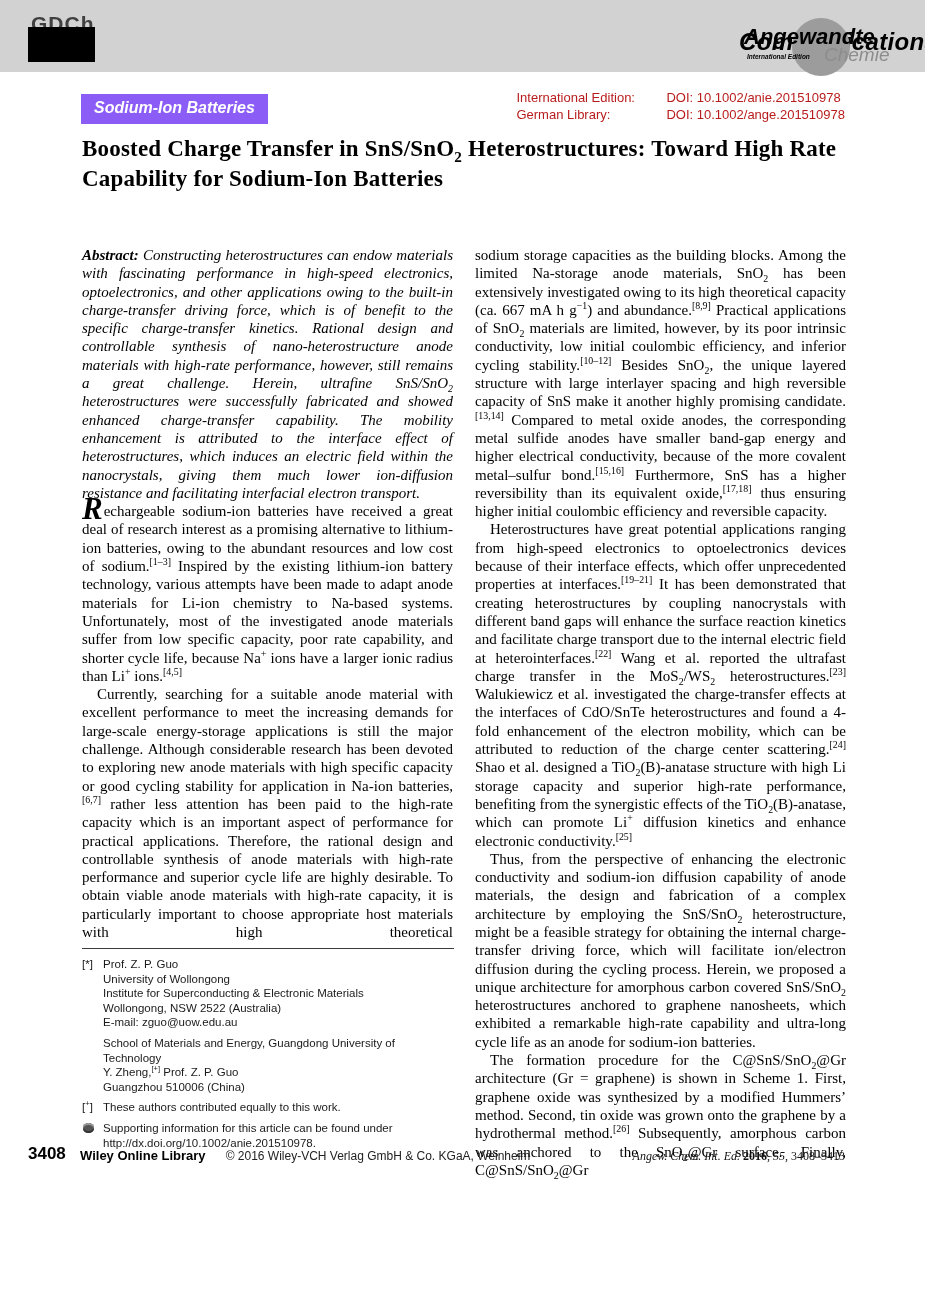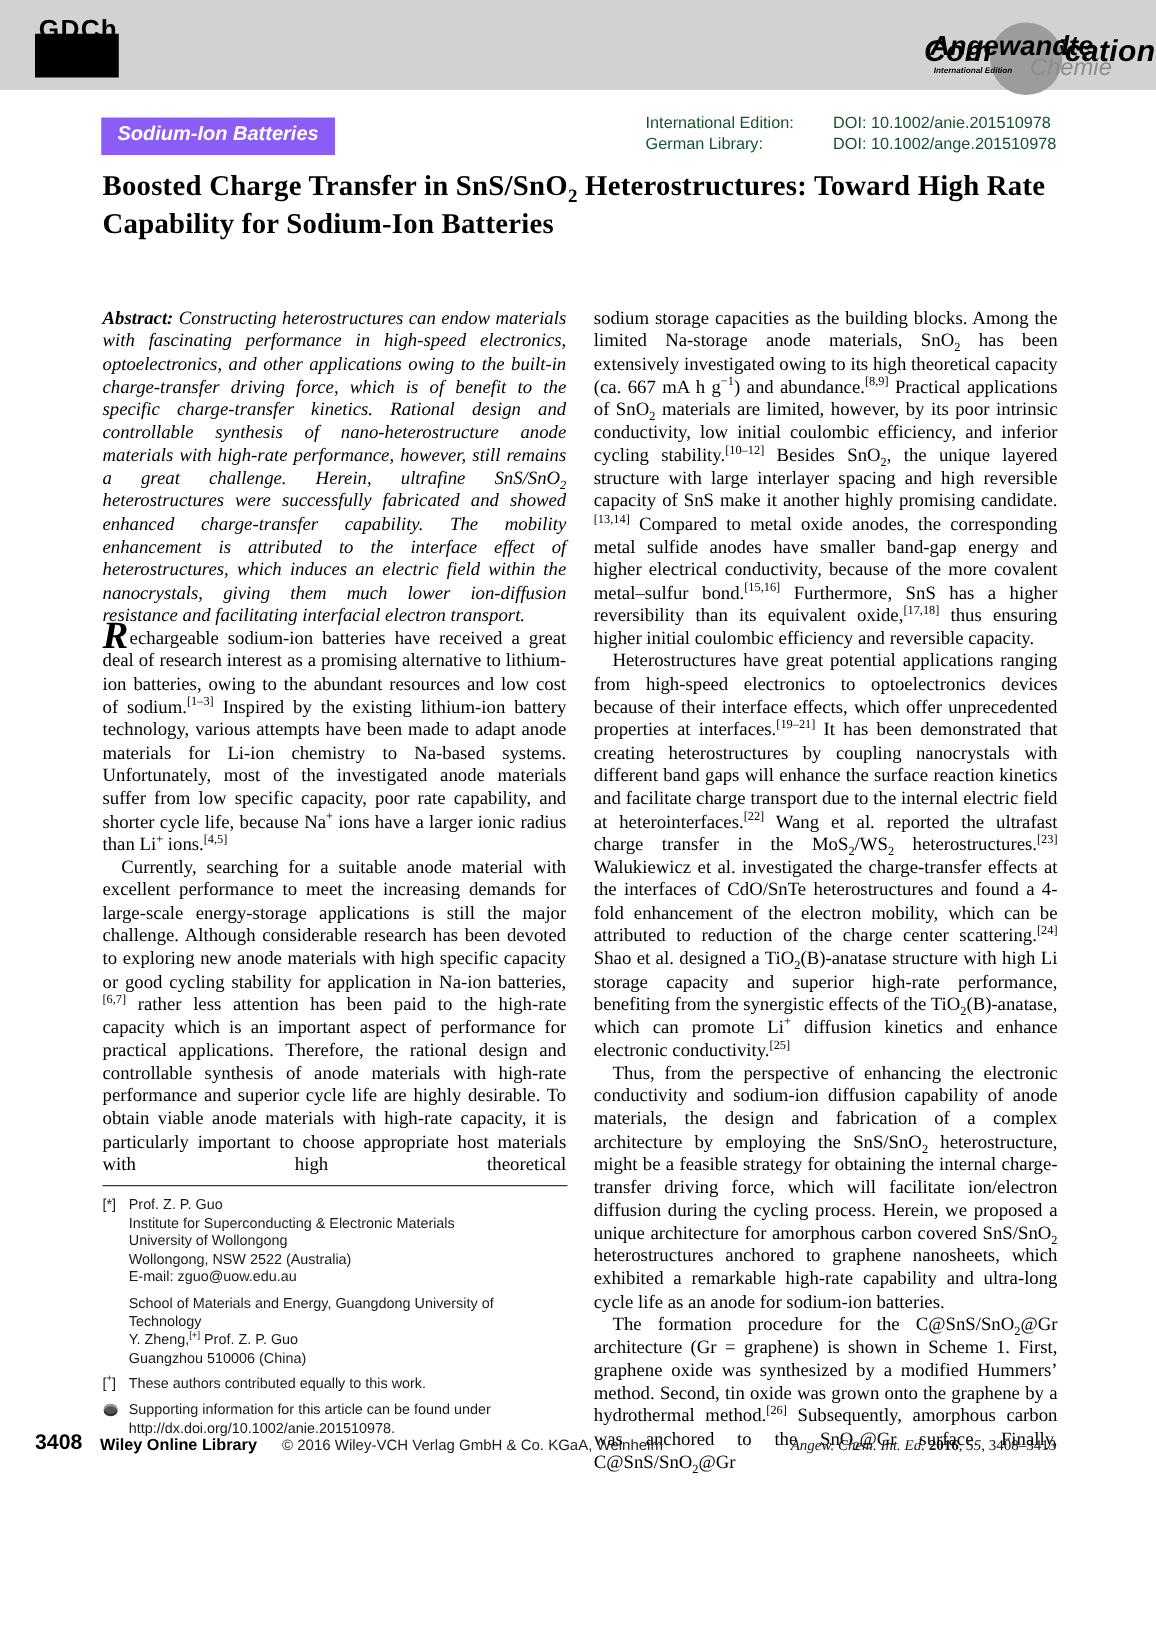--- a/index.html
+++ b/index.html
@@ -2,36 +2,36 @@
 <html><head>
 <meta charset="utf-8">
 <style>
   html,body{margin:0;padding:0;background:#fff;}
   .page{position:relative;width:925px;height:1309px;background:#ffffff;
         font-family:"Liberation Serif",serif;color:#000;overflow:hidden;}
 
   
   .header-band{position:absolute;left:0;top:0;width:925px;height:72px;background:#d2d2d2;}
   .gdch-text{position:absolute;left:31px;top:12px;font:700 21px "Liberation Sans",sans-serif;
-             letter-spacing:1px;color:#000000;}
+             letter-spacing:1px;color:#404040;}
   .gdch-box{position:absolute;left:28px;top:27px;width:67px;height:35px;background:#000;}
   .communications{position:absolute;left:13px;top:28px;width:100%;text-align:right;
                   font:italic 700 24px "Liberation Sans",sans-serif;letter-spacing:.3px;}
   .brand-circle{position:absolute;left:792px;top:18px;width:58px;height:58px;border-radius:50%;
                 background:#9c9c9c;}
   .brand-name{position:absolute;left:744px;top:24px;font:italic 700 22px "Liberation Sans",sans-serif;text-align:right;}
   .brand-sub{position:absolute;left:747px;top:53px;font:italic 700 6.5px "Liberation Sans",sans-serif;}
   .brand-suffix{position:absolute;left:824px;top:44px;font:italic 400 19px "Liberation Sans",sans-serif;
                 color:#8d8d8d;}
 
   
   .badge{position:absolute;left:81px;top:94px;background:#8b5cf6;color:#fff;
          font:italic 700 16px "Liberation Sans",sans-serif;padding:5px 13px 7px;}
   .editions{position:absolute;top:90px;right:80px;font:13px "Liberation Sans",sans-serif;
-            line-height:16.5px;color:#14532d;}
+            line-height:16.5px;color:#b91c1c;}
   .edition-row{display:flex;}
   .edition-label{width:150px;}
   .edition-doi{white-space:nowrap;}
 
   
   .title{position:absolute;left:82px;top:134px;width:776px;
          font:700 23px/30px "Liberation Serif",serif;letter-spacing:.2px;}
   .authors{position:absolute;left:82px;top:203px;width:776px;
            font:italic 400 17px "Liberation Serif",serif;}
 
@@ -108,22 +108,22 @@
     <p style="margin:0;">sodium storage capacities as the building blocks. Among the limited Na-storage anode materials, SnO<sub>2</sub> has been extensively investigated owing to its high theoretical capacity (ca. 667 mA h g<sup>−1</sup>) and abundance.<sup>[8,9]</sup> Practical applications of SnO<sub>2</sub> materials are limited, however, by its poor intrinsic conductivity, low initial coulombic efficiency, and inferior cycling stability.<sup>[10–12]</sup> Besides SnO<sub>2</sub>, the unique layered structure with large interlayer spacing and high reversible capacity of SnS make it another highly promising candidate.<sup>[13,14]</sup> Compared to metal oxide anodes, the corresponding metal sulfide anodes have smaller band-gap energy and higher electrical conductivity, because of the more covalent metal–sulfur bond.<sup>[15,16]</sup> Furthermore, SnS has a higher reversibility than its equivalent oxide,<sup>[17,18]</sup> thus ensuring higher initial coulombic efficiency and reversible capacity.</p>
     <p class="indent" style="margin:0;">Heterostructures have great potential applications ranging from high-speed electronics to optoelectronics devices because of their interface effects, which offer unprecedented properties at interfaces.<sup>[19–21]</sup> It has been demonstrated that creating heterostructures by coupling nanocrystals with different band gaps will enhance the surface reaction kinetics and facilitate charge transport due to the internal electric field at heterointerfaces.<sup>[22]</sup> Wang et al. reported the ultrafast charge transfer in the MoS<sub>2</sub>/WS<sub>2</sub> heterostructures.<sup>[23]</sup> Walukiewicz et al. investigated the charge-transfer effects at the interfaces of CdO/SnTe heterostructures and found a 4-fold enhancement of the electron mobility, which can be attributed to reduction of the charge center scattering.<sup>[24]</sup> Shao et al. designed a TiO<sub>2</sub>(B)-anatase structure with high Li storage capacity and superior high-rate performance, benefiting from the synergistic effects of the TiO<sub>2</sub>(B)-anatase, which can promote Li<sup>+</sup> diffusion kinetics and enhance electronic conductivity.<sup>[25]</sup></p>
     <p class="indent" style="margin:0;">Thus, from the perspective of enhancing the electronic conductivity and sodium-ion diffusion capability of anode materials, the design and fabrication of a complex architecture by employing the SnS/SnO<sub>2</sub> heterostructure, might be a feasible strategy for obtaining the internal charge-transfer driving force, which will facilitate ion/electron diffusion during the cycling process. Herein, we proposed a unique architecture for amorphous carbon covered SnS/SnO<sub>2</sub> heterostructures anchored to graphene nanosheets, which exhibited a remarkable high-rate capability and ultra-long cycle life as an anode for sodium-ion batteries.</p>
     <p class="indent cont" style="margin:0;">The formation procedure for the C@SnS/SnO<sub>2</sub>@Gr architecture (Gr = graphene) is shown in Scheme 1. First, graphene oxide was synthesized by a modified Hummers’ method. Second, tin oxide was grown onto the graphene by a hydrothermal method.<sup>[26]</sup> Subsequently, amorphous carbon was anchored to the SnO<sub>2</sub>@Gr surface. Finally, C@SnS/SnO<sub>2</sub>@Gr</p>
   </div>
 
   <div class="footnotes">
     <div class="fn">
       <span class="fn-marker">[*]</span>
       <div>Prof. Z. P. Guo</div>
+      <div>University of Wollongong</div>
       <div>Institute for Superconducting &amp; Electronic Materials</div>
-      <div>University of Wollongong</div>
       <div>Wollongong, NSW 2522 (Australia)</div>
       <div>E-mail: zguo@uow.edu.au</div>
     </div>
     <div class="fn fn-aff2">
       <div>School of Materials and Energy, Guangdong University of Technology</div>
       <div>Y. Zheng,<sup>[+]</sup> Prof. Z. P. Guo</div>
       <div>Guangzhou 510006 (China)</div>
     </div>
     <div class="fn fn-equal">
       <span class="fn-marker">[<sup>+</sup>]</span>

